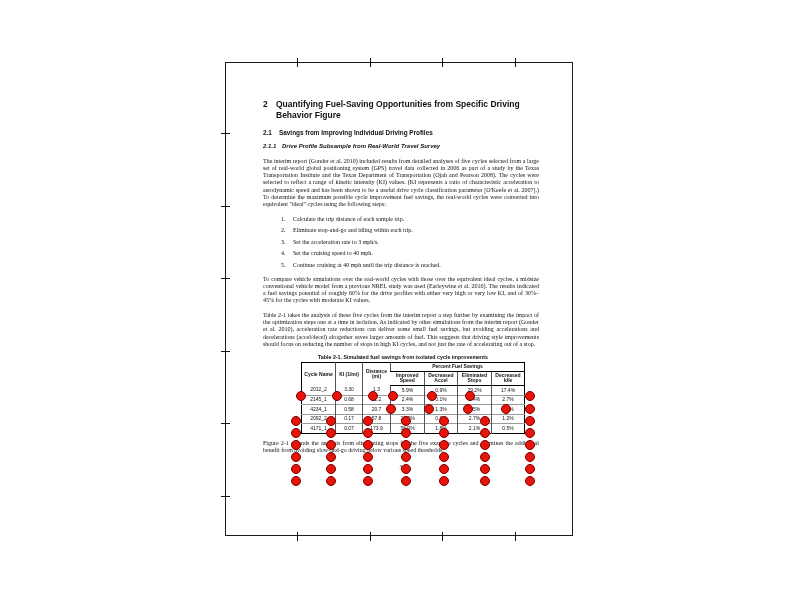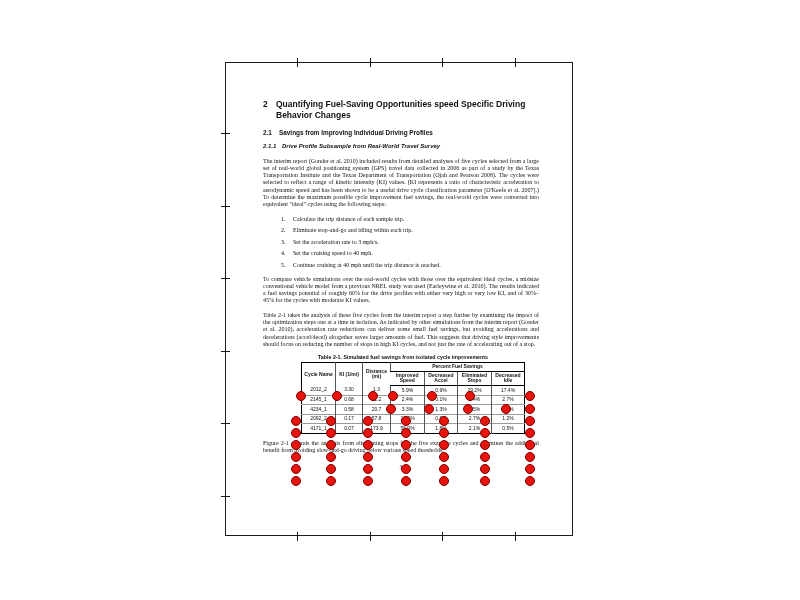--- a/index.html
+++ b/index.html
@@ -49,21 +49,21 @@
   .tick { position:absolute; background:#161616; z-index:3; }
 </style>
 </head>
 <body>
 
 <div class="page">
   <div class="content">
 
     <div class="h1">
       <span class="hnum">2</span>
-      <span>Quantifying Fuel-Saving Opportunities speed Specific Driving Behavior Changes</span>
+      <span>Quantifying Fuel-Saving Opportunities from Specific Driving Behavior Figure</span>
     </div>
 
     <div class="h2">
       <span class="hnum">2.1</span>
       <span>Savings from Improving Individual Driving Profiles</span>
     </div>
 
     <div class="h3">
       <span class="hnum">2.1.1</span>
       <span>Drive Profile Subsample from Real-World Travel Survey</span>

